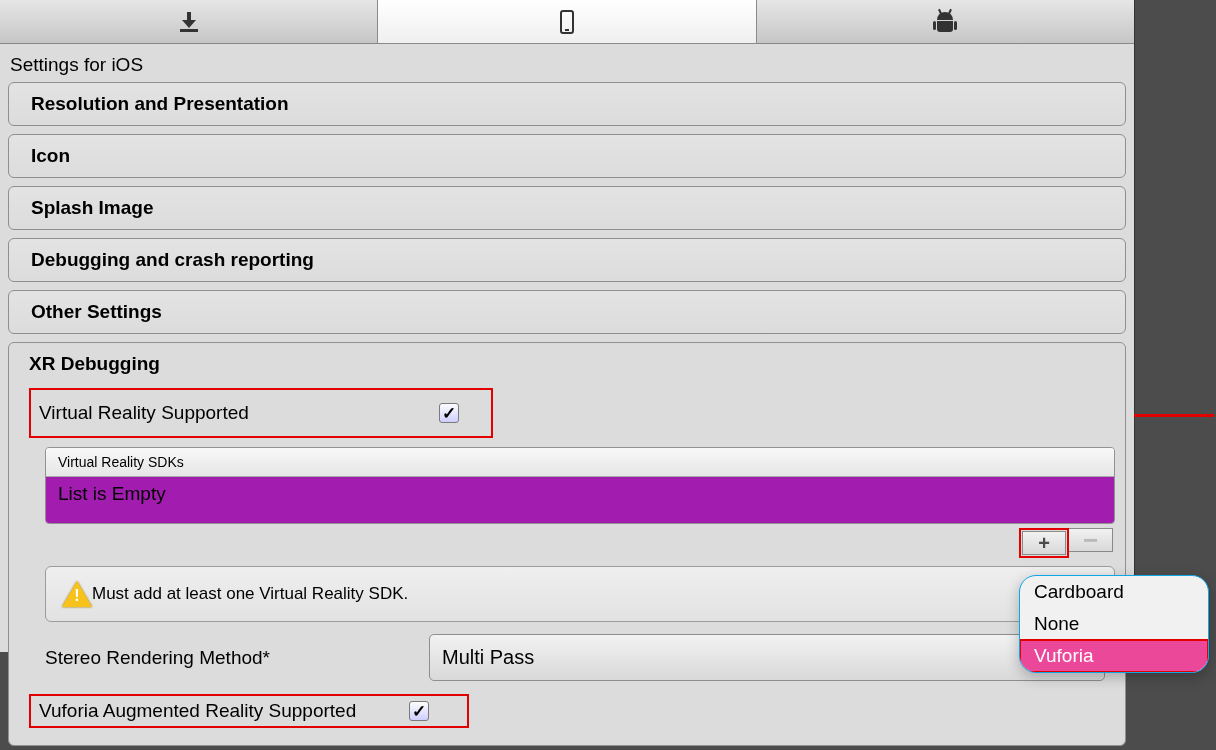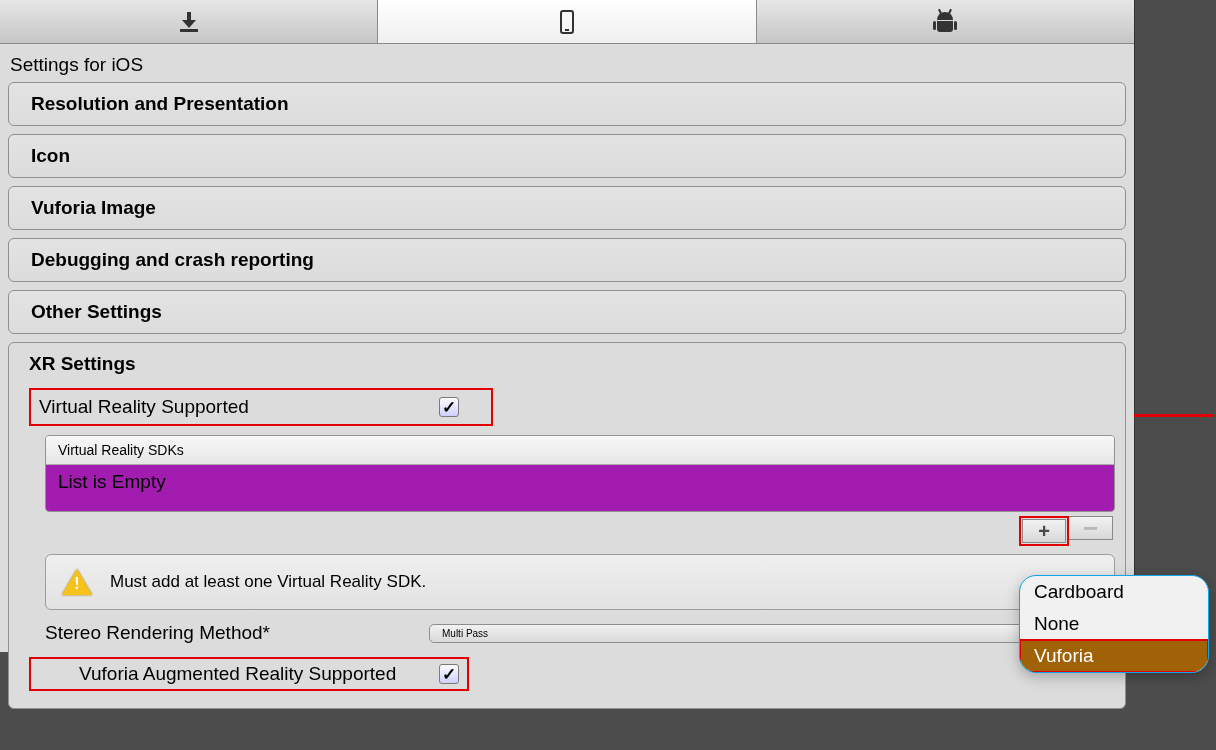--- a/index.html
+++ b/index.html
@@ -86,21 +86,21 @@
     display: inline-flex;
     align-items: center;
     justify-content: center;
     cursor: pointer;
     font-weight: 900;
     font-size: 17px;
     color: #000;
   }
   .highlight-red {
     border: 2px solid #e20000;
-    padding: 6px 8px;
+    padding: 12px 8px;
   }
   .inner-list {
     margin: 4px 0 0 26px;
     border: 1px solid #929292;
     border-radius: 4px;
     overflow: hidden;
   }
   .inner-list .list-hdr {
     background: linear-gradient(#f8f8f8, #e6e6e6);
     border-bottom: 1px solid #a9a9a9;
@@ -139,21 +139,20 @@
     margin-right: 0px;
   }
   .warning-box {
     margin: 4px 0 10px 26px;
     background: linear-gradient(#efefef, #e2e2e2);
     border: 1px solid #9c9c9c;
     border-radius: 6px;
     padding: 14px 16px;
     display: flex;
     align-items: center;
-    gap: 18px;
   }
   .warn-icon {
     width: 0; height: 0;
     border-left: 15px solid transparent;
     border-right: 15px solid transparent;
     border-bottom: 26px solid #f6c21b;
     position: relative;
     filter: drop-shadow(0 0 1px #9a7500);
   }
   .warn-icon::after {
@@ -173,22 +172,22 @@
   }
   .dropdown-label {
     width: 384px;
     font-size: 19px;
   }
   .dropdown {
     flex: 1;
     background: linear-gradient(#f2f2f2, #d9d9d9);
     border: 1px solid #8e8e8e;
     border-radius: 5px;
-    padding: 3px 12px;
-    font-size: 10px;
+    padding: 11px 12px;
+    font-size: 20px;
     cursor: pointer;
     position: relative;
   }
   .popup {
     position: absolute;
     top: 575px;
     right: -75px;
     width: 190px;
     background: #f1f1f1;
     border: 1px solid #0ea5e9;
@@ -196,21 +195,21 @@
     box-shadow: 0 4px 14px rgba(0,0,0,.25);
     overflow: hidden;
     z-index: 10;
   }
   .popup-item {
     padding: 5px 14px;
     font-size: 19px;
     cursor: pointer;
   }
   .popup-item.selected {
-    background: #a16207;
+    background: #ec4899;
     color: #fff;
   }
   .popup-highlight {
     position: absolute;
     border: 2px solid #e20000;
     left: -1px; right: -1px;
     height: 34px;
     top: 63px;
     pointer-events: none;
   }
@@ -269,26 +268,26 @@
           <span class="armR"></span>
         </span>
     </div>
   </div>
 
   <div class="title-row">Settings for iOS</div>
 
   <div class="sections">
     <div class="section-header">Resolution and Presentation</div>
     <div class="section-header">Icon</div>
-    <div class="section-header">Vuforia Image</div>
+    <div class="section-header">Splash Image</div>
     <div class="section-header">Debugging and crash reporting</div>
     <div class="section-header">Other Settings</div>
 
     <div class="xr-block">
-      <div class="xr-title">XR Settings</div>
+      <div class="xr-title">XR Debugging</div>
 
       <div class="field-row">
         <span class="highlight-red" style="display:flex;align-items:center;width:464px;">
           <span class="field-label">Virtual Reality Supported</span>
           <span class="checkbox">✓</span>
         </span>
       </div>
 
       <div class="inner-list">
         <div class="list-hdr">Virtual Reality SDKs</div>
@@ -307,21 +306,21 @@
         <span>Must add at least one Virtual Reality SDK.</span>
       </div>
 
       <div class="dropdown-row">
         <span class="dropdown-label">Stereo Rendering Method*</span>
         <span class="dropdown">Multi Pass</span>
       </div>
 
       <div class="field-row" style="padding-left:10px;">
         <span class="highlight-red" style="display:flex;align-items:center;width:440px;padding:4px 8px;">
-          <span style="width:370px;font-size:19px;margin-left:40px;">Vuforia Augmented Reality Supported</span>
+          <span style="width:370px;font-size:19px;">Vuforia Augmented Reality Supported</span>
           <span class="checkbox">✓</span>
         </span>
       </div>
     </div>
   </div>
 
   <div class="popup">
     <div class="popup-item">Cardboard</div>
     <div class="popup-item">None</div>
     <div class="popup-item selected">Vuforia</div>

